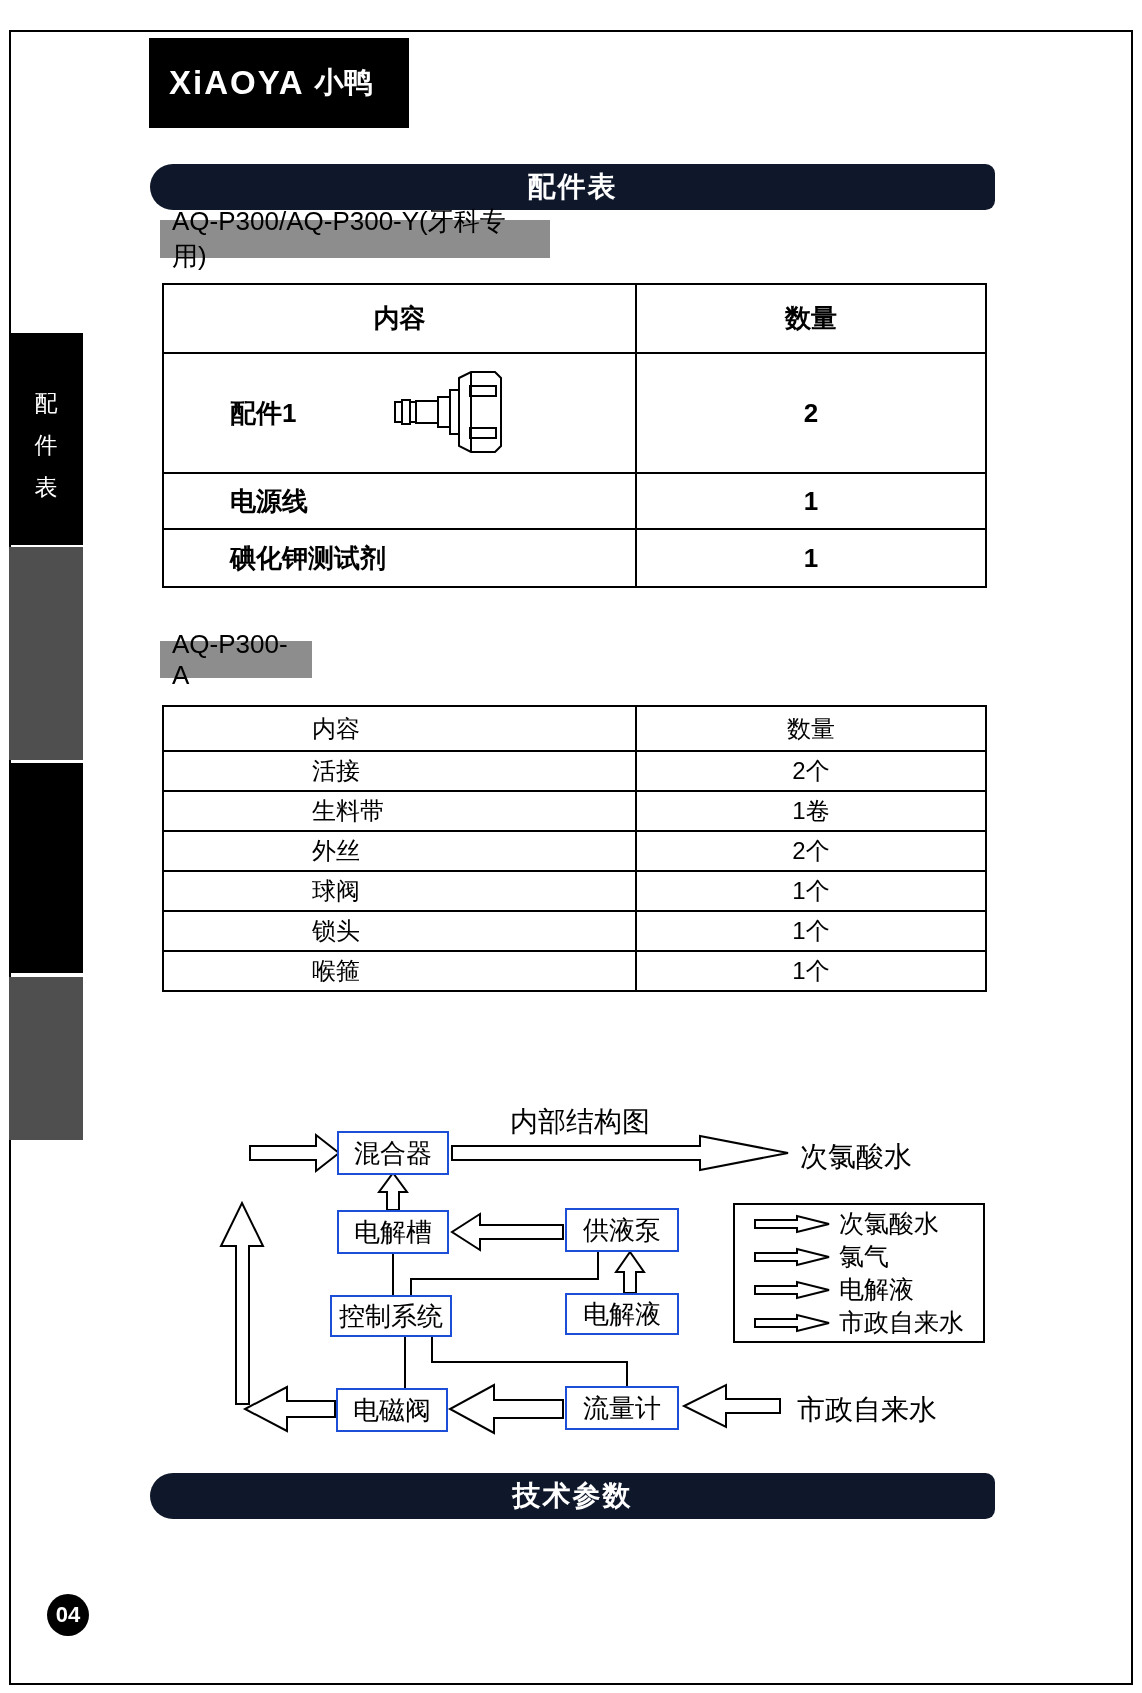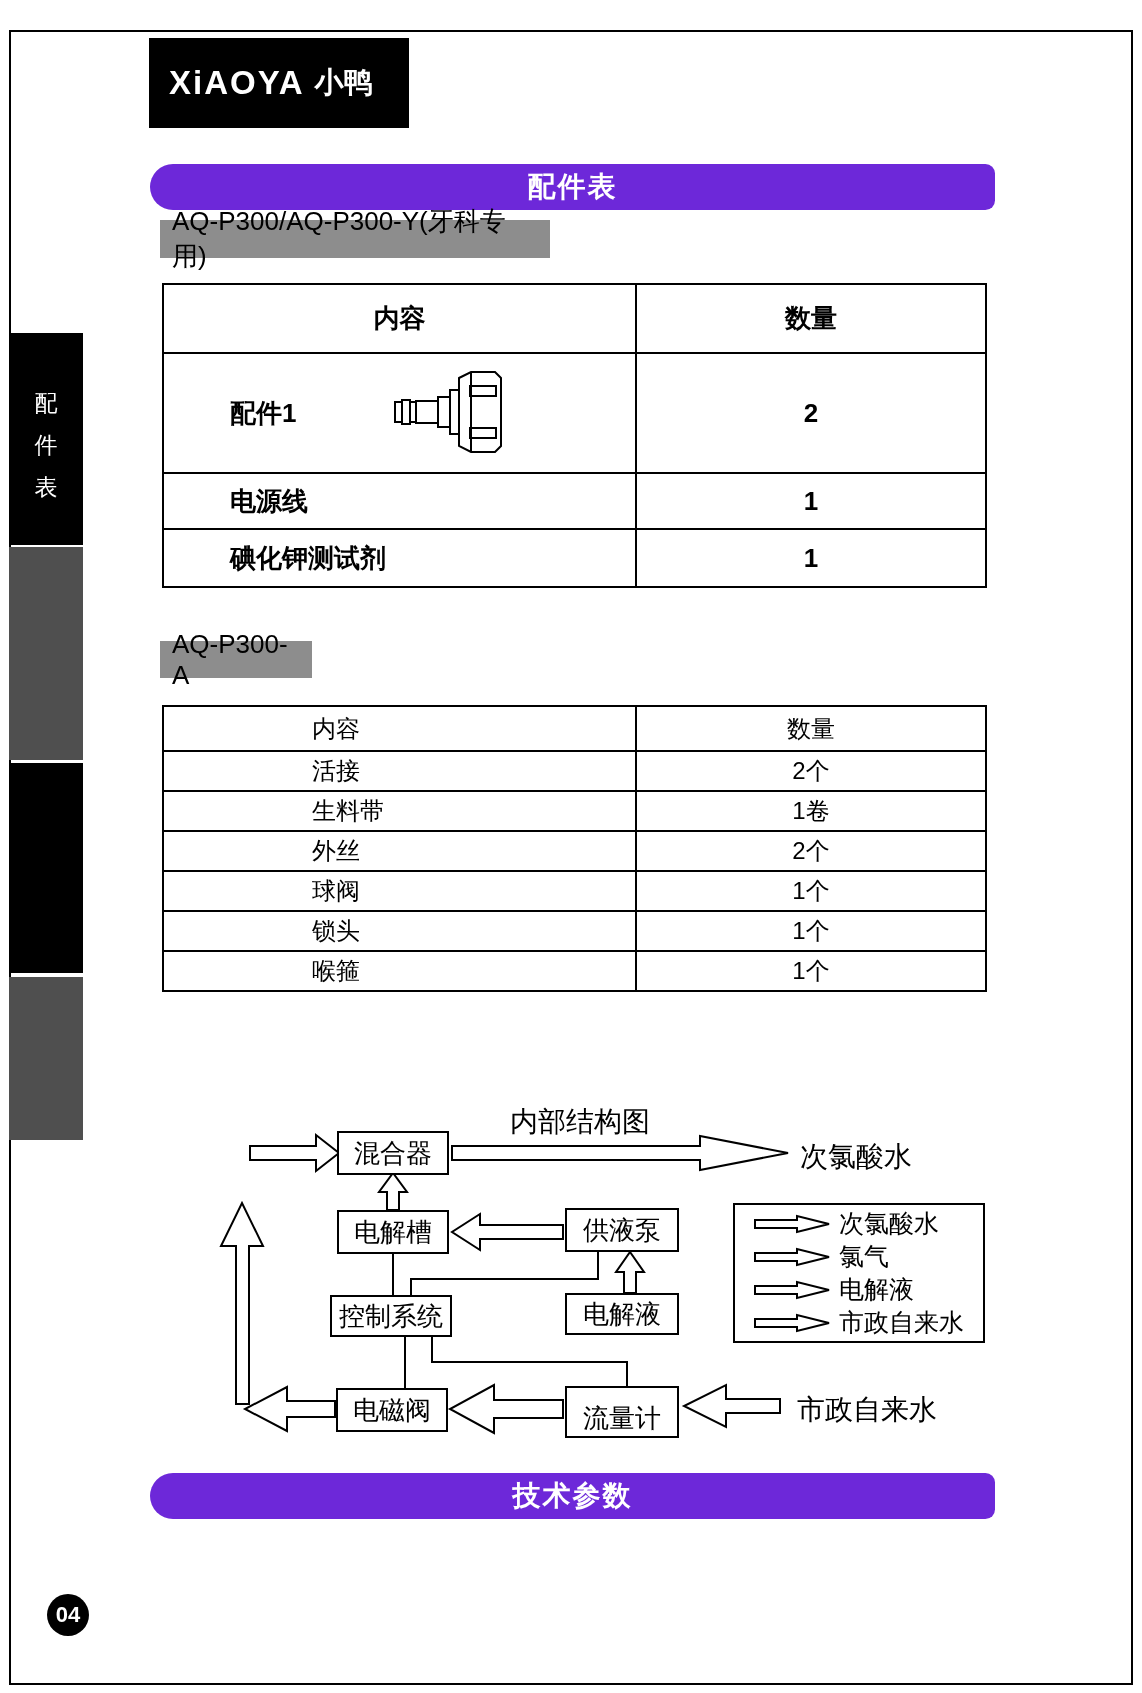--- a/index.html
+++ b/index.html
@@ -6,41 +6,41 @@
   #page{position:relative;width:1142px;height:1693px;background:#fff;overflow:hidden;
         font-family:"Liberation Sans",sans-serif;color:#000;}
   .abs{position:absolute;}
   .page-border{left:9px;top:30px;width:1124px;height:1655px;border:2px solid #000;box-sizing:border-box;}
   
   .logo{left:115px;top:38px;width:260px;height:90px;background:#000;color:#fff;
         display:flex;align-items:center;padding-left:20px;box-sizing:border-box;margin-left:34px;}
   .logo .latin{font-size:33px;font-weight:700;letter-spacing:2px;}
   .logo .cjk{font-size:29px;font-weight:700;margin-left:10px;}
   
-  .banner{left:150px;width:845px;height:46px;background:#6d28d9;color:#fff;
+  .banner{left:150px;width:845px;height:46px;background:#0f172a;color:#fff;
           border-radius:24px 10px 10px 24px;display:flex;align-items:center;justify-content:center;
           font-size:28px;font-weight:700;letter-spacing:2px;}
   
   .model-label{background:#8d8d8d;color:#000;display:flex;align-items:center;
                padding:0 12px;box-sizing:border-box;font-size:26px;}
   
   table.parts{border-collapse:collapse;position:absolute;table-layout:fixed;}
   table.parts td,table.parts th{border:2px solid #000;padding:0;box-sizing:border-box;vertical-align:middle;}
   .t1{left:162px;top:283px;width:823px;}
   .t1 th,.t1 td{font-size:26px;font-weight:700;}
   .t1 .c1{width:473px;}
   .t1 .c2{width:350px;text-align:center;}
   .t1 .item-pad{padding-left:66px;}
   .t2{left:162px;top:705px;width:823px;}
   .t2 th,.t2 td{font-size:24px;font-weight:400;}
   .t2 .c1{width:473px;padding-left:148px;text-align:left;}
   .t2 .c2{width:350px;text-align:center;}
   .fitting-wrap{position:absolute;left:228px;top:10px;width:115px;height:100px;}
   
-  .dbox{border:2px solid #000000;background:#fff;display:flex;align-items:center;justify-content:center;
+  .dbox{border:2px solid #1d4ed8;background:#fff;display:flex;align-items:center;justify-content:center;
         font-size:26px;box-sizing:border-box;z-index:3;}
   .dlabel{font-size:28px;z-index:3;}
   .diagram-svg{left:0;top:1090px;z-index:2;}
   .legend-box{left:733px;top:1203px;width:252px;height:140px;border:2px solid #000;
               box-sizing:border-box;display:flex;flex-direction:column;justify-content:space-evenly;
               padding:2px 0;z-index:3;background:#fff;}
   .legend-row{display:flex;align-items:center;gap:8px;padding-left:18px;}
   .legend-row .txt{font-size:25px;white-space:nowrap;}
   
   .side{left:9px;width:74px;}
@@ -187,21 +187,21 @@
     </div>
   <div class="abs dbox" style="left:330px;top:1295px;width:122px;height:42px;">
       <span>控制系统</span>
     </div>
   <div class="abs dbox" style="left:565px;top:1293px;width:114px;height:42px;">
       <span>电解液</span>
     </div>
   <div class="abs dbox" style="left:336px;top:1388px;width:112px;height:44px;">
       <span>电磁阀</span>
     </div>
-  <div class="abs dbox" style="left:565px;top:1386px;width:114px;height:52px;align-items:flex-end;">
+  <div class="abs dbox" style="left:565px;top:1386px;width:114px;height:44px;">
       <span>流量计</span>
     </div>
 
   <div class="abs dlabel" style="left:800px;top:1138px;">次氯酸水</div>
   <div class="abs dlabel" style="left:797px;top:1391px;">市政自来水</div>
 
   <div class="abs legend-box">
     <div class="legend-row">
       <svg width="78" height="20" viewBox="0 0 78 20">
           <polygon class="outline" points="2,6 44,6 44,2 76,10 44,18 44,14 2,14"></polygon>

